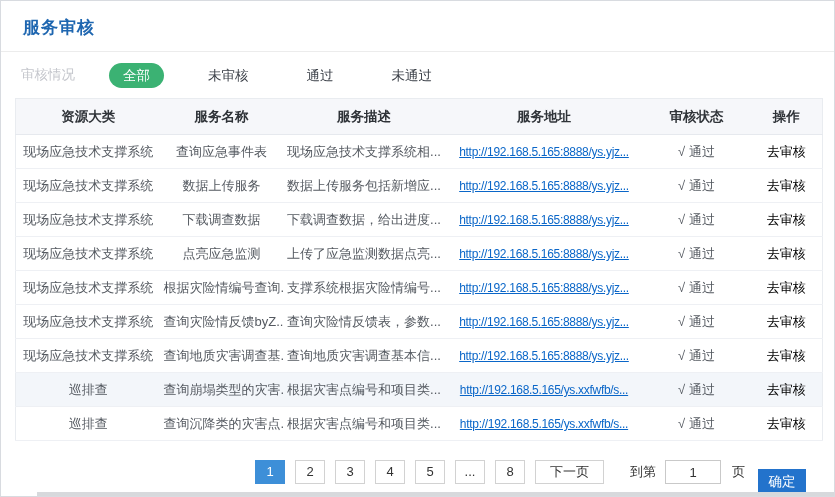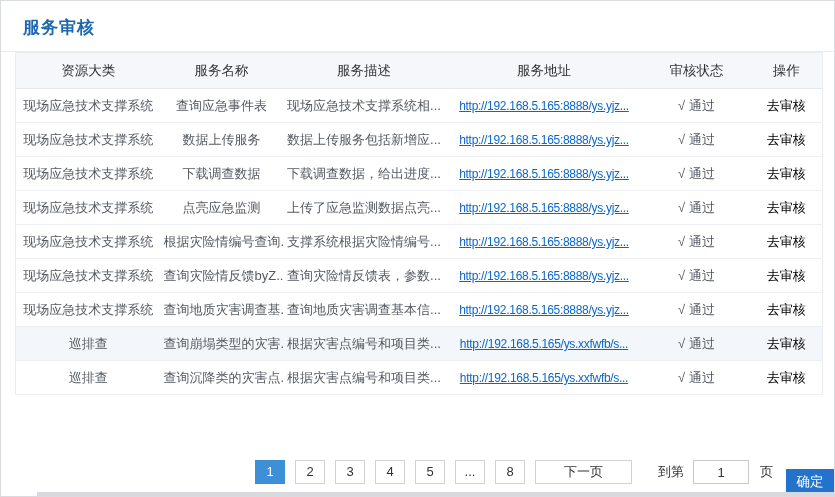--- a/index.html
+++ b/index.html
@@ -52,21 +52,21 @@
   .tbl {
     width: 807px;
     margin: 0 14px;
     border-collapse: collapse;
     table-layout: fixed;
     border: 1px solid #e9ecf0;
   }
   .tbl th {
     height: 36px;
     background: #f6f7fa;
-    font-weight: normal;
+    font-weight: bold;
     color: #2f3338;
     font-size: 13.5px;
     text-align: center;
     border-bottom: 1px solid #e6e9ee;
     white-space: nowrap; overflow: hidden;
   }
   .tbl td {
     height: 34px;
     color: #555a61;
     font-size: 13px;
@@ -105,21 +105,21 @@
     line-height: 22px;
     text-align: center;
     border: 1px solid #d2d2d2;
     background: #fff;
     color: #333;
     margin-right: 10px;
     cursor: pointer;
     padding: 0 4px;
   }
   .pg-btn.active { background: #3d8fd8; border-color: #3d8fd8; color: #fff; }
-  .pg-next { padding: 0 28px; }
+  .pg-next { padding: 0 14px; }
   .goto-label { margin: 0 9px 0 16px; color: #333; }
   .goto-input {
     width: 56px; height: 24px;
     border: 1px solid #c9c9c9;
     text-align: center;
     font-size: 13px;
     font-family: inherit;
     color: #333;
     margin-right: 11px;
     outline: none;
@@ -144,20 +144,24 @@
   }
 </style>
 </head>
 <body>
 
 <div class="panel">
 
   <div class="title">服务审核</div>
   <div class="divider"></div>
 
+  <div class="filters">
+    <span class="filter-label">审核情况</span>
+    <span id="filter-options"><span class="filter-opt active">全部</span><span class="filter-opt">未审核</span><span class="filter-opt">通过</span><span class="filter-opt">未通过</span></span>
+  </div>
 
   <table class="tbl">
     <colgroup>
       <col style="width:145px">
         <col style="width:122px">
         <col style="width:163px">
       <col style="width:197px">
         <col style="width:108px">
         <col style="width:72px">
     </colgroup>

